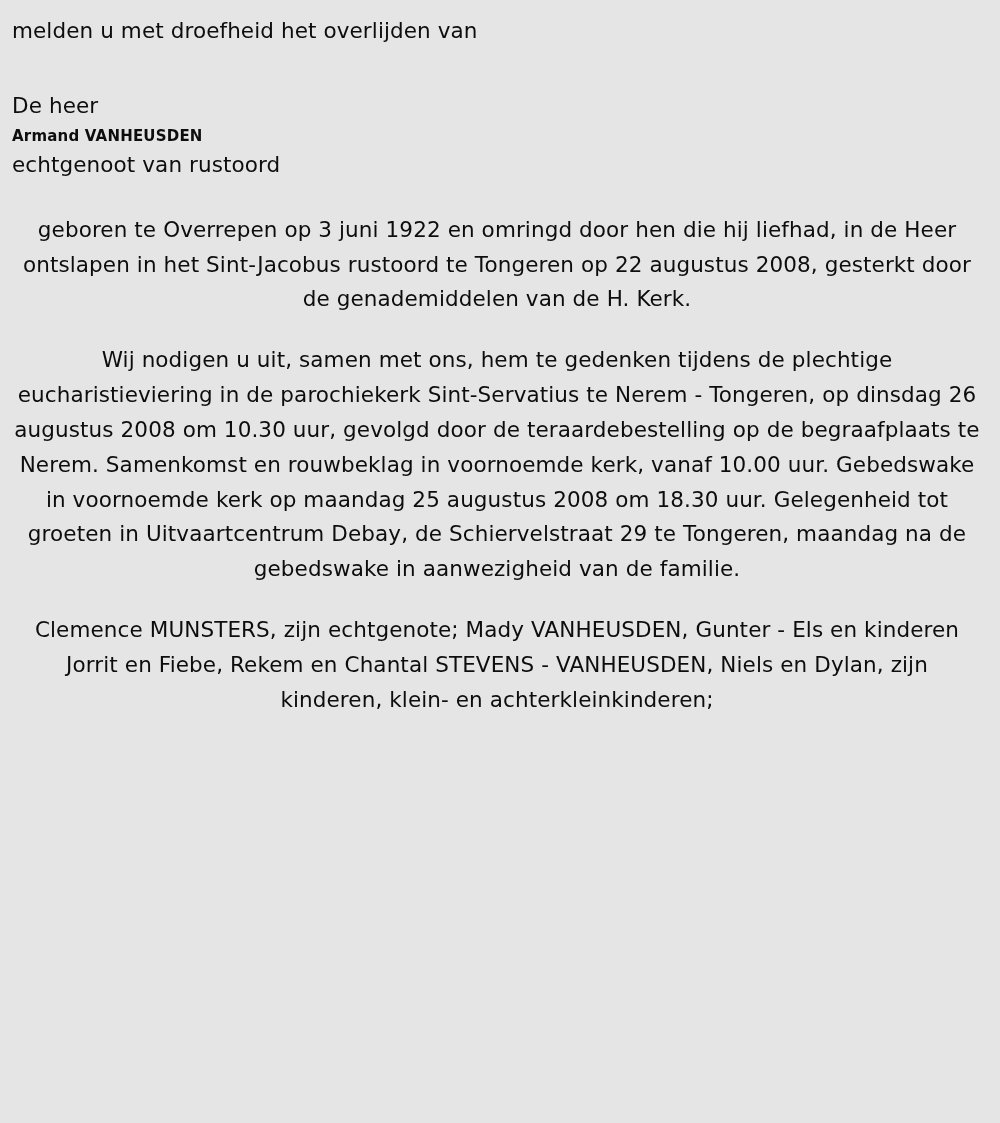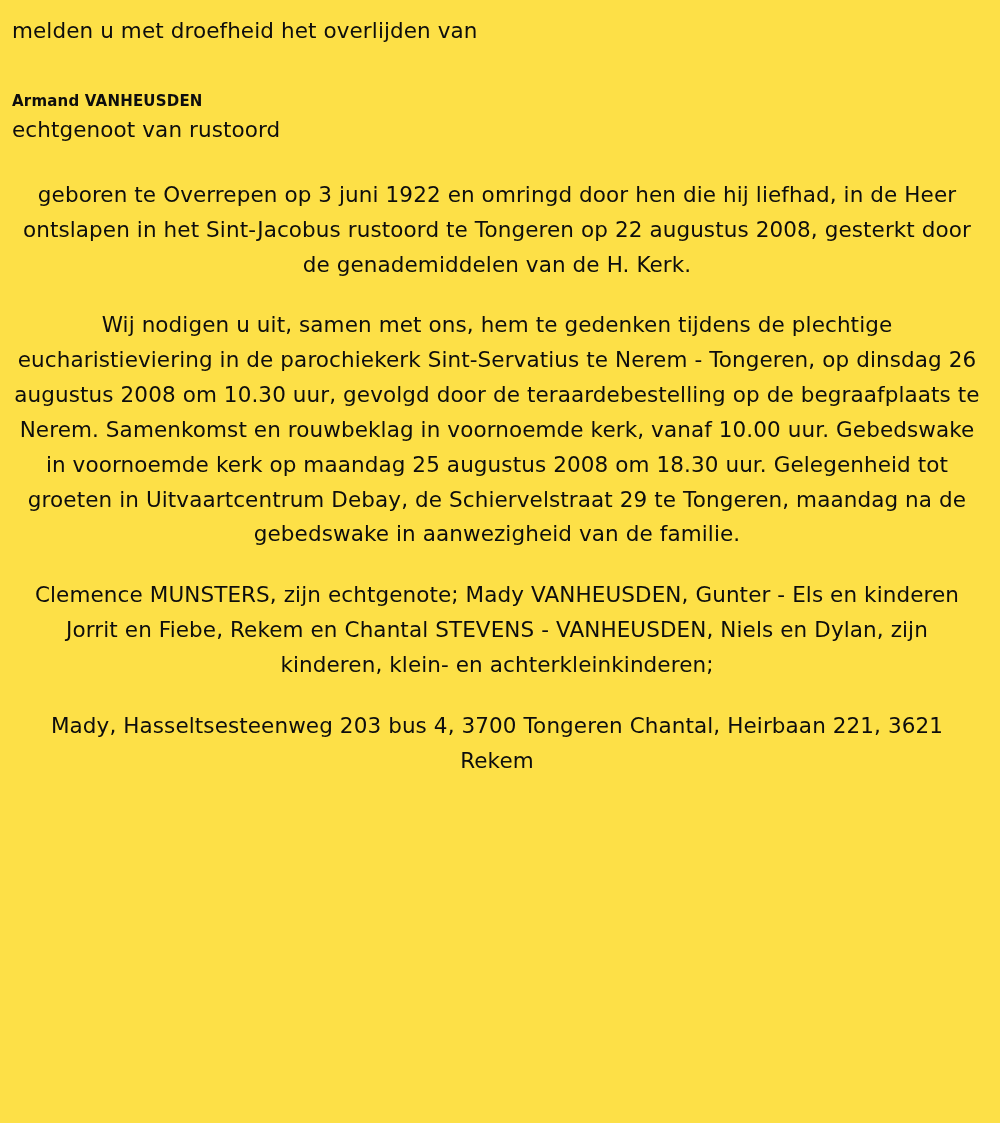--- a/index.html
+++ b/index.html
@@ -11,21 +11,21 @@
     width: 1000px;
     min-height: 1123px;
     font-family: "DejaVu Sans", sans-serif;
     color: #0d0d0d;
   }
   .page {
     box-sizing: border-box;
     width: 1000px;
     min-height: 1123px;
     padding: 14px 18px 18px 12px;
-    background: #fde047;
+    background: #e5e5e5;
   }
   .block {
     margin: 0 0 26px 0;
   }
   .block:last-child {
     margin-bottom: 0;
   }
   .line {
     font-size: 21.5px;
     line-height: 1.62;
@@ -58,33 +58,31 @@
 </head>
 <body>
 
 <div class="page">
 
   <div class="block gap-intro">
     <p class="line">melden u met droefheid het overlijden van</p>
   </div>
 
   <div class="block gap-small">
+    <p class="line">De heer</p>
     <p class="name">Armand VANHEUSDEN</p>
     <p class="line">echtgenoot van rustoord</p>
   </div>
 
   <div class="block">
     <p class="para">geboren te Overrepen op 3 juni 1922 en omringd door hen die hij liefhad, in de Heer ontslapen in het Sint-Jacobus rustoord te Tongeren op 22 augustus 2008, gesterkt door de genademiddelen van de H. Kerk.</p>
   </div>
 
   <div class="block">
     <p class="para">Wij nodigen u uit, samen met ons, hem te gedenken tijdens de plechtige eucharistieviering in de parochiekerk Sint-Servatius te Nerem - Tongeren, op dinsdag 26 augustus 2008 om 10.30 uur, gevolgd door de teraardebestelling op de begraafplaats te Nerem. Samenkomst en rouwbeklag in voornoemde kerk, vanaf 10.00 uur. Gebedswake in voornoemde kerk op maandag 25 augustus 2008 om 18.30 uur. Gelegenheid tot groeten in Uitvaartcentrum Debay, de Schiervelstraat 29 te Tongeren, maandag na de gebedswake in aanwezigheid van de familie.</p>
   </div>
 
   <div class="block">
     <p class="para">Clemence MUNSTERS, zijn echtgenote; Mady VANHEUSDEN, Gunter - Els en kinderen Jorrit en Fiebe, Rekem en Chantal STEVENS - VANHEUSDEN, Niels en Dylan, zijn kinderen, klein- en achterkleinkinderen;</p>
   </div>
 
-  <div class="block">
-    <p class="para">Mady, Hasseltsesteenweg 203 bus 4, 3700 Tongeren Chantal, Heirbaan 221, 3621 Rekem</p>
-  </div>
 
 </div>
 
 </body></html>

